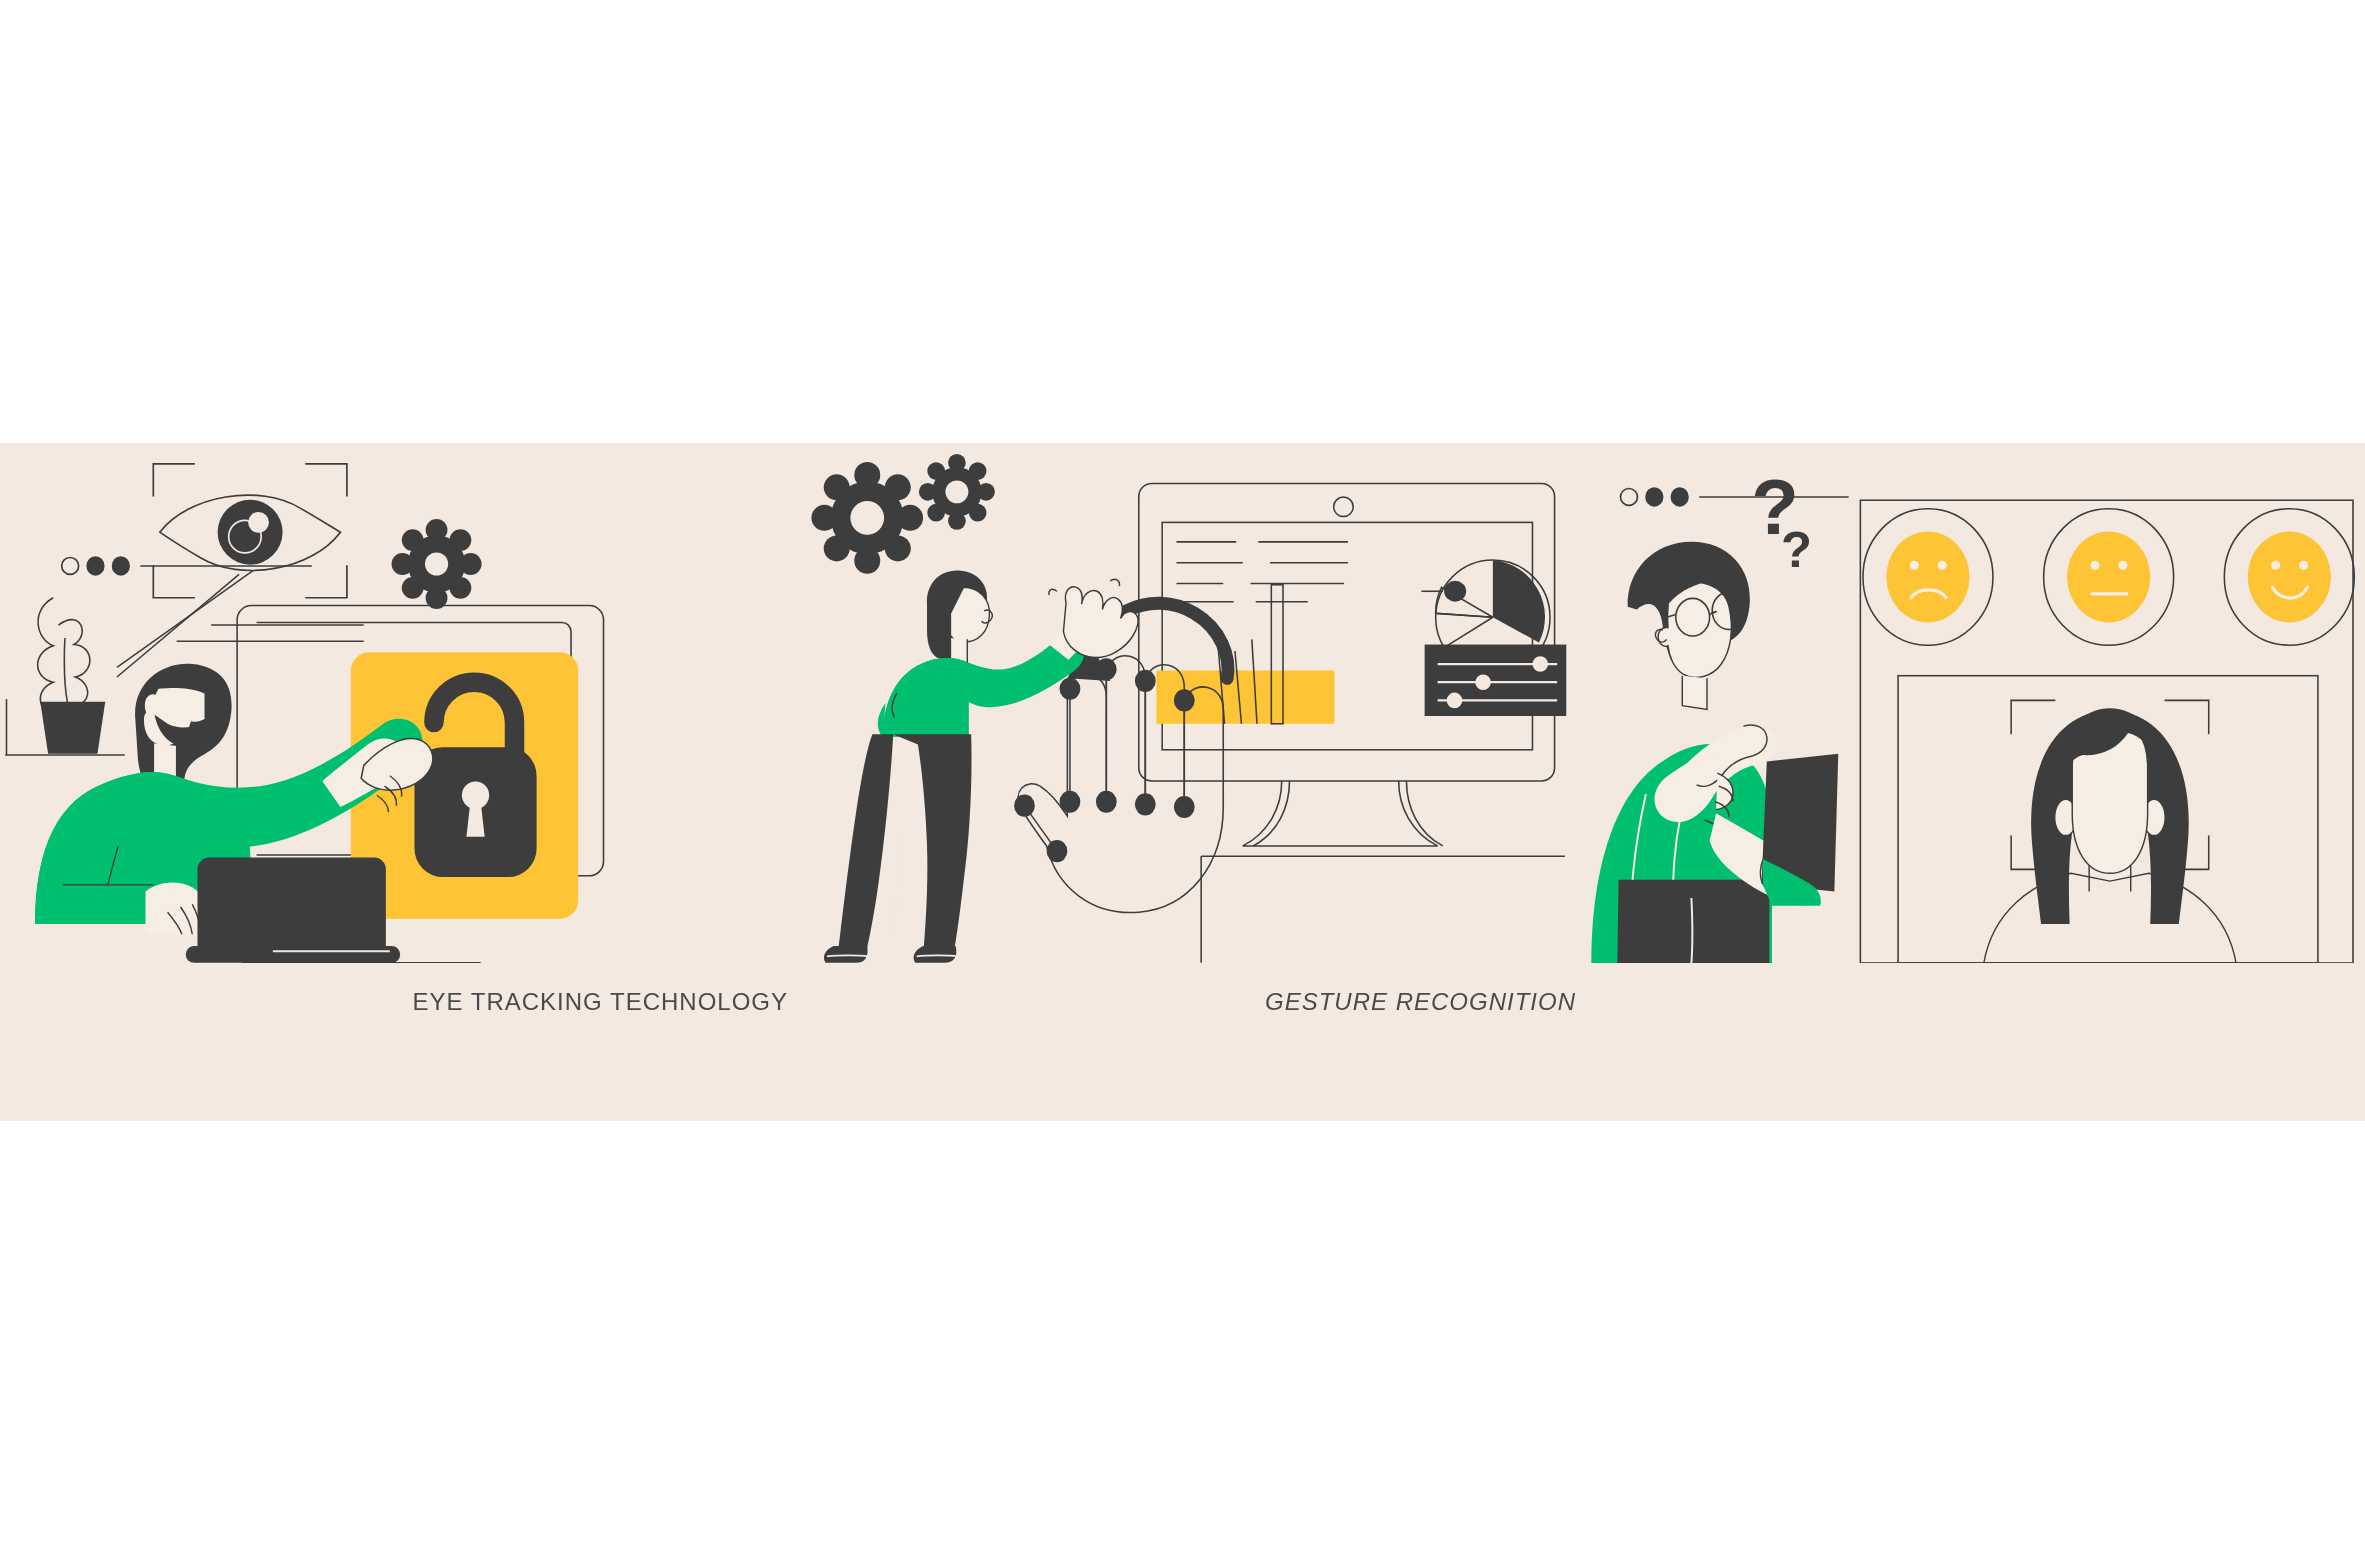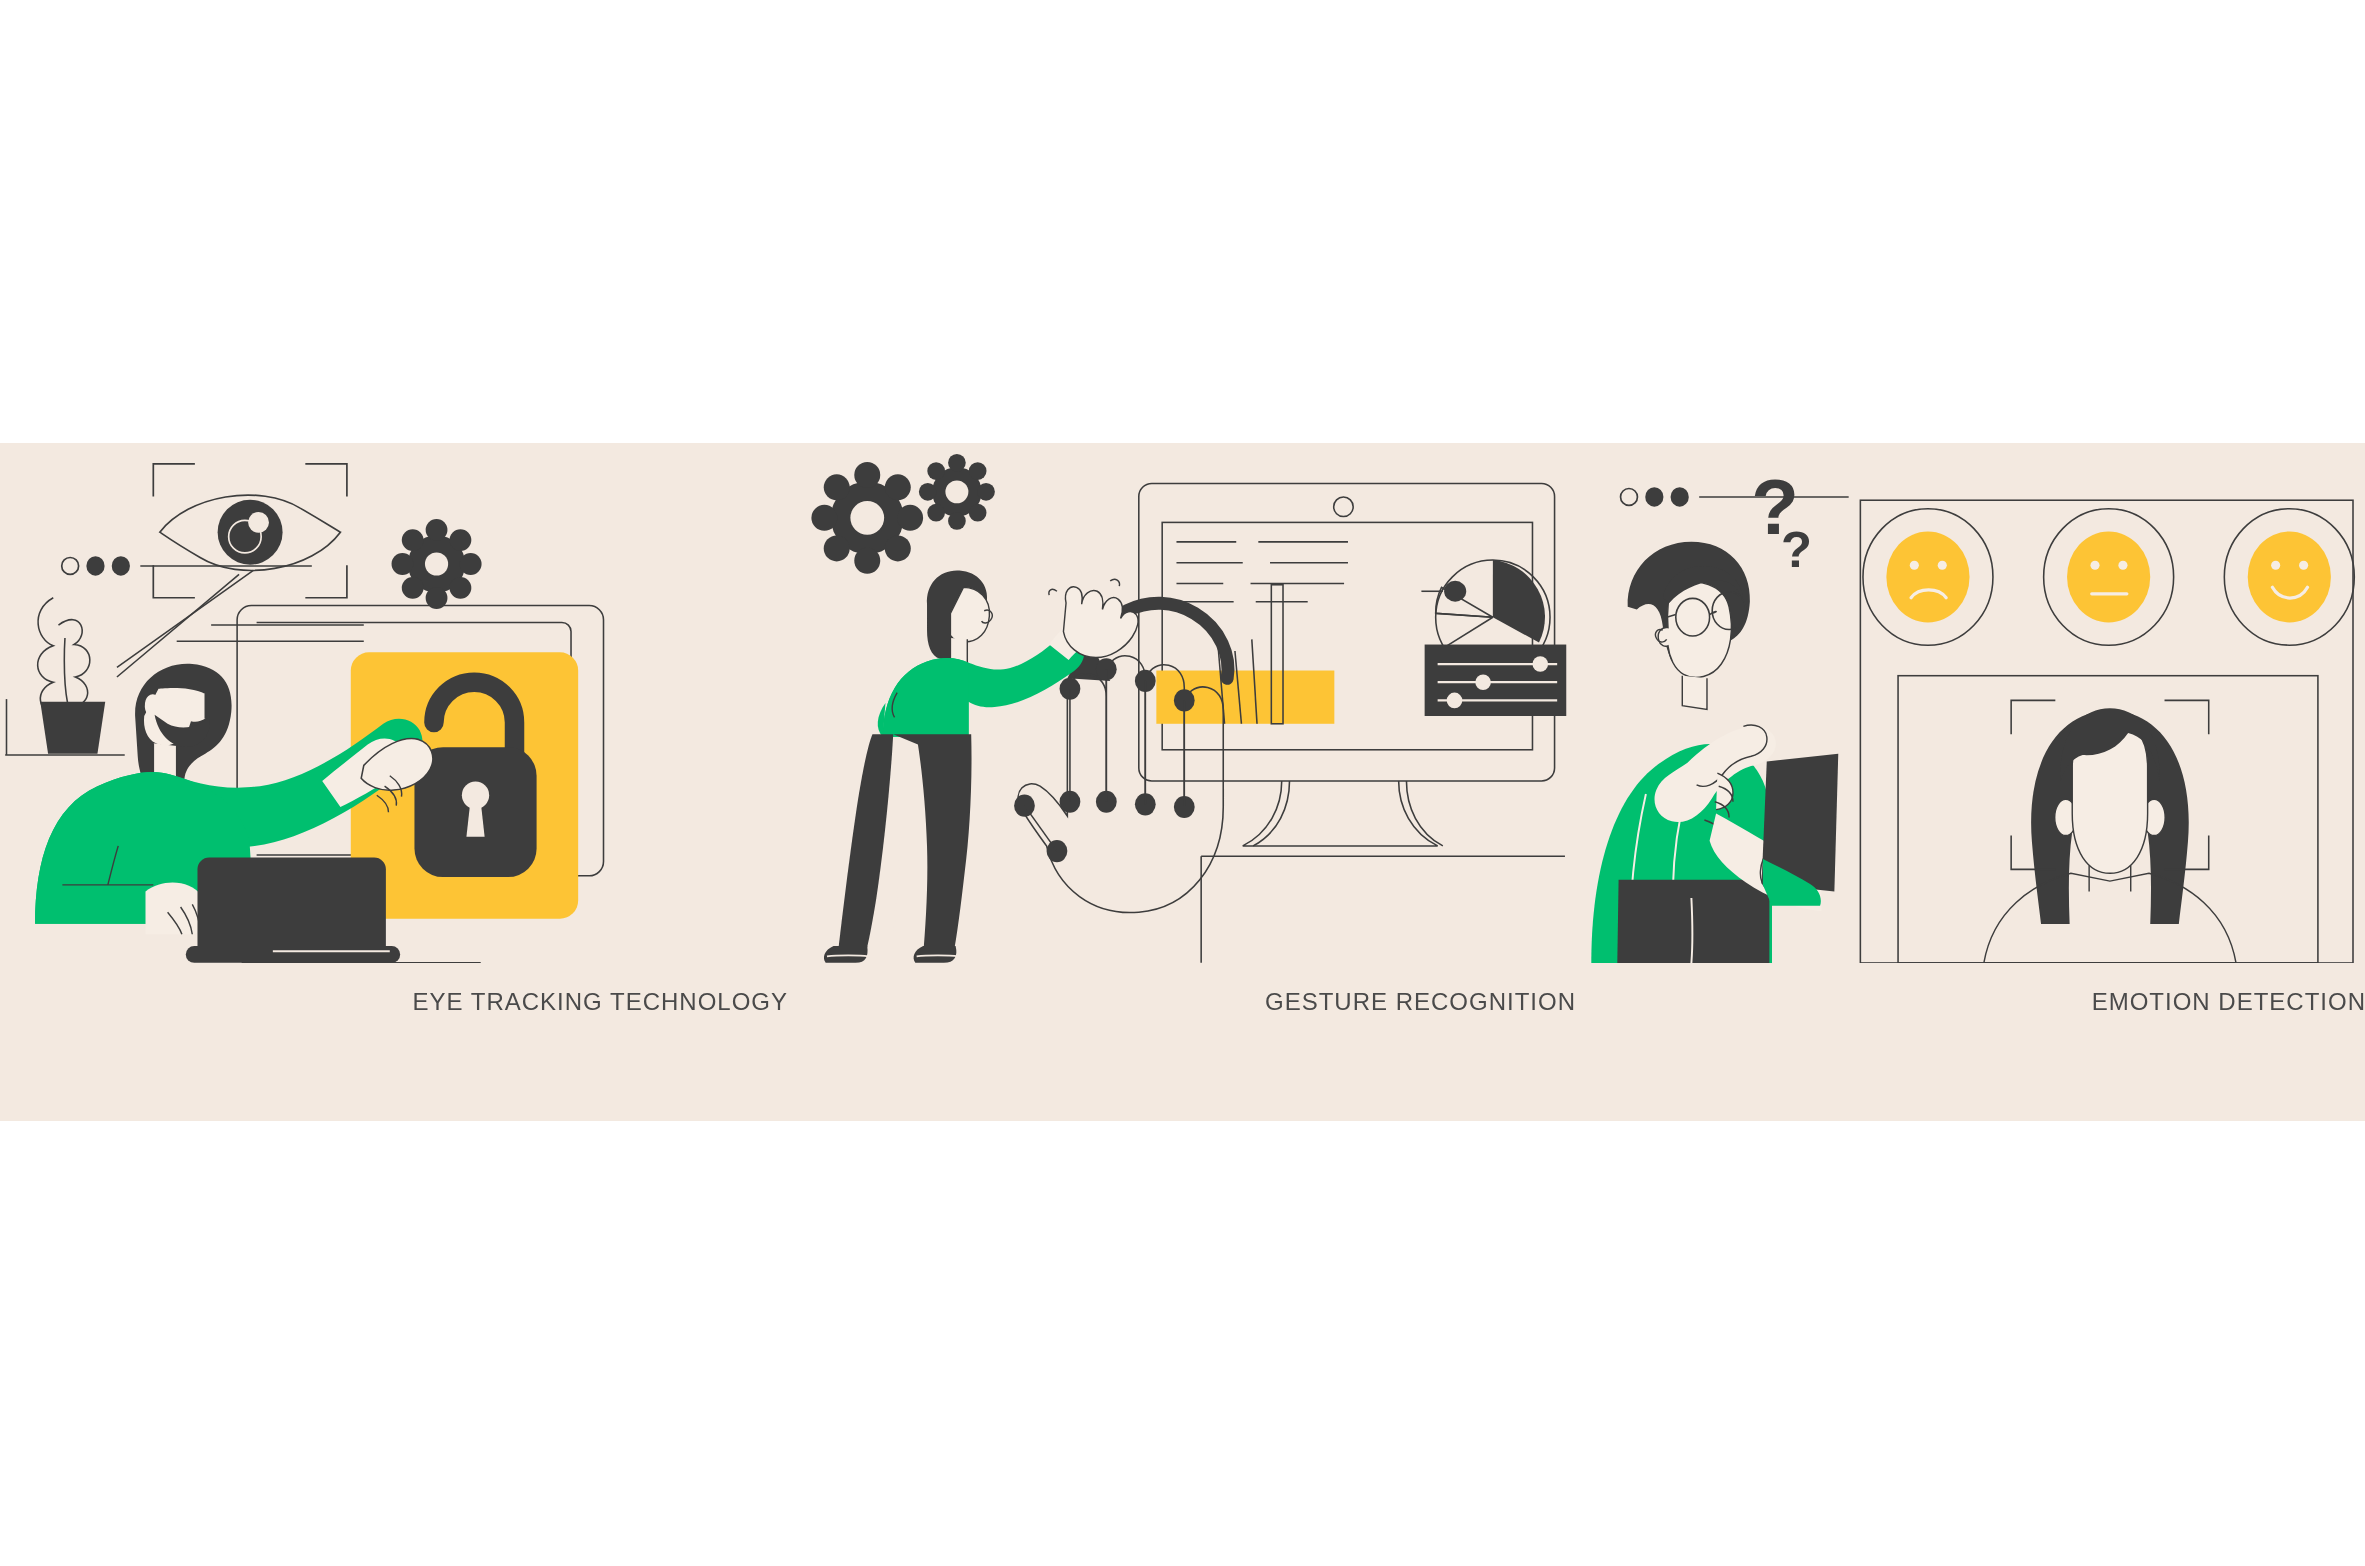--- a/index.html
+++ b/index.html
@@ -24,21 +24,21 @@
     width: 2366px;
     height: 678px;
     background: #F3E9E0;
   }
   .panel {
     position: absolute;
     top: 0;
     height: 678px;
   }
   #panel-1 { left: 0px;    width: 788px; }
-  #panel-2 { left: 788px; width: 788px; }
+  #panel-2 { left: 788px; width: 788px; font-style: italic; }
   #panel-3 { left: 1577px; width: 789px; }
 
   .art {
     position: absolute;
     left: 0;
     top: 0;
     width: 100%;
     height: 520px;
   }
   .caption {
@@ -489,16 +489,15 @@
         <path d="M314 668 C328 670 336 678 336 688" fill="none" stroke="#3D3D3D" stroke-width="2.2"></path>
       </g>
 
       <g>
         <path d="M292 490 L402 478 L396 690 L284 678 Z" fill="#3D3D3D"></path>
       </g>
 
       <path d="M286 640 C310 652 338 666 358 678 C372 686 378 700 374 712
                L300 712 L286 680 Z" fill="#00BF6F"></path>
     </svg>
-    <div class="caption">EMOTION DETECTION</div>
   </div>
 </div>
 
 
 </body></html>

